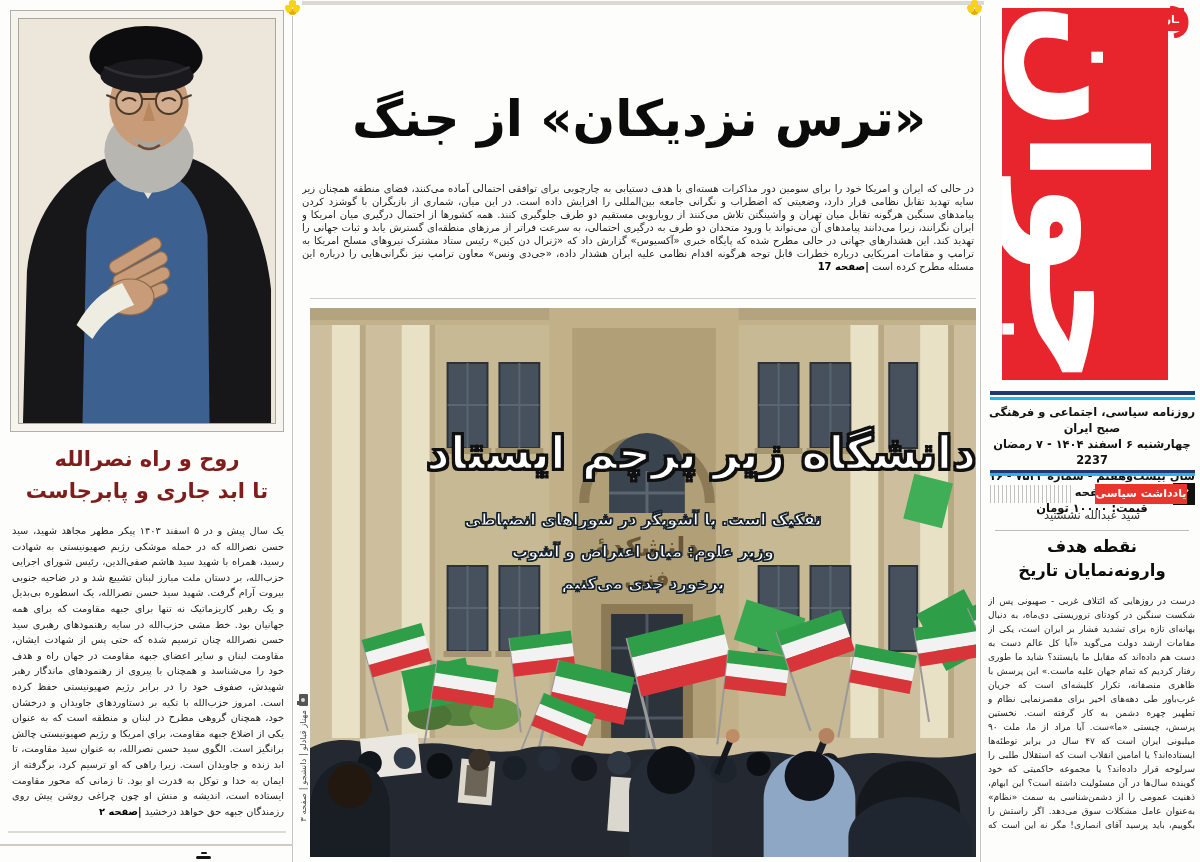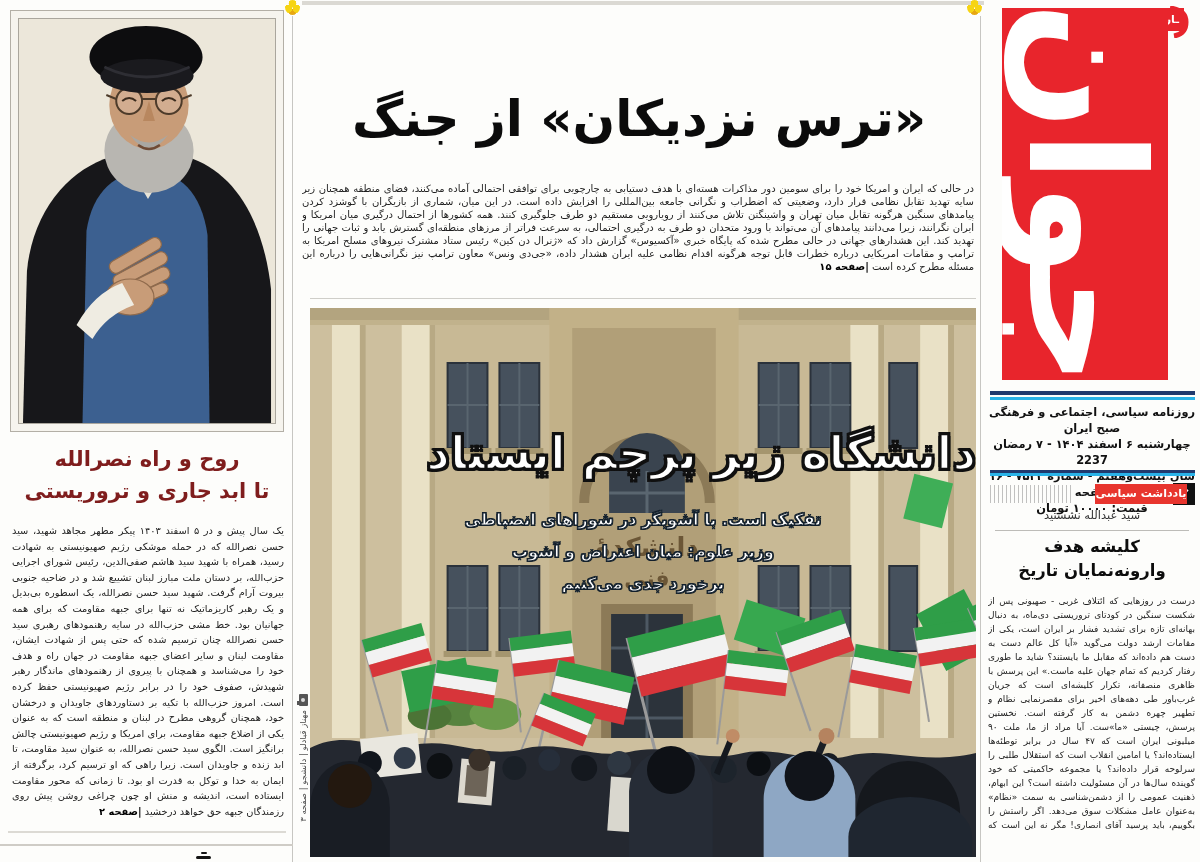--- a/index.html
+++ b/index.html
@@ -150,31 +150,31 @@
   <div class="abs hline hl-cyan2"></div>
 
   <div class="abs badge-row">
     <span class="badge-icon">↙</span>
     <span class="badge-red">یادداشت سیاسی</span>
     <span class="barcode"></span>
   </div>
 
   <div class="abs note-author">سید عبدالله نشستید</div>
   <div class="abs note-hr"></div>
-  <div class="abs note-title note-title-1">کلیشه هدف</div>
+  <div class="abs note-title note-title-1">نقطه هدف</div>
   <div class="abs note-title note-title-2">وارونه‌نمایان تاریخ</div>
   <div class="abs note-body">
     <span>درست در روزهایی که ائتلاف غربی - صهیونی پس از شکست سنگین در کودتای تروریستی دی‌ماه، به دنبال بهانه‌ای تازه برای تشدید فشار بر ایران است، یکی از مقامات ارشد دولت می‌گوید «آیا کل عالم دست به دست هم داده‌اند که مقابل ما بایستند؟ شاید ما طوری رفتار کردیم که تمام جهان علیه ماست.» این پرسش با ظاهری منصفانه، تکرار کلیشه‌ای است که جریان غرب‌باور طی دهه‌های اخیر برای مقصرنمایی نظام و تطهیر چهره دشمن به کار گرفته است. نخستین پرسش، چیستی «ما»ست. آیا مراد از ما، ملت ۹۰ میلیونی ایران است که ۴۷ سال در برابر توطئه‌ها ایستاده‌اند؟ یا امامین انقلاب است که استقلال طلبی را سرلوحه قرار داده‌اند؟ یا مجموعه حاکمیتی که خود گوینده سال‌ها در آن مسئولیت داشته است؟ این ابهام، ذهنیت عمومی را از دشمن‌شناسی به سمت «نظام» به‌عنوان عامل مشکلات سوق می‌دهد. اگر راستش را بگوییم، باید پرسید آقای انصاری! مگر نه این است که شما و همفکرانتان با شعار «تعامل با جهان» چند بار پای میز مذاکره با غرب نشستید و هر بار با دستاوردهای خسارت بار چون «برجام» بازگشتید؟</span>
     
   </div>
 
   <div class="abs headline headline-2">«ترس نزدیکان» از جنگ</div>
   <div class="abs lead-body">
     <span>در حالی که ایران و امریکا خود را برای سومین دور مذاکرات هسته‌ای با هدف دستیابی به چارچوبی برای توافقی احتمالی آماده می‌کنند، فضای منطقه همچنان زیر سایه تهدید تقابل نظامی قرار دارد، وضعیتی که اضطراب و نگرانی جامعه بین‌المللی را افزایش داده است. در این میان، شماری از بازیگران با گوشزد کردن پیامدهای سنگین هرگونه تقابل میان تهران و واشینگتن تلاش می‌کنند از رویارویی مستقیم دو طرف جلوگیری کنند. همه کشورها از احتمال درگیری میان امریکا و ایران نگرانند، زیرا می‌دانند پیامدهای آن می‌تواند با ورود متحدان دو طرف به درگیری احتمالی، به سرعت فراتر از مرزهای منطقه‌ای گسترش یابد و ثبات جهانی را تهدید کند. این هشدارهای جهانی در حالی مطرح شده که پایگاه خبری «آکسیوس» گزارش داد که «ژنرال دن کین» رئیس ستاد مشترک نیروهای مسلح امریکا به ترامپ و مقامات امریکایی درباره خطرات قابل توجه هرگونه اقدام نظامی علیه ایران هشدار داده، «جی‌دی ونس» معاون ترامپ نیز نگرانی‌هایی را درباره این مسئله مطرح کرده است</span>
-    <span class="pageref">|صفحه ۱۵</span>
+    <span class="pageref">|صفحه 17</span>
   </div>
   <div class="abs center-hr"></div>
 
   <div class="abs photo-wrap">
     <svg viewBox="0 0 668 549" preserveAspectRatio="none">
 
       <rect width="668" height="430" fill="#cdbf9e"></rect>
       <rect y="0" width="668" height="12" fill="#b3a47f"></rect>
       <rect y="12" width="668" height="5" fill="#c1b28c"></rect>
       <rect x="126" y="17" width="114" height="413" fill="#c8b995"></rect>
@@ -350,21 +350,21 @@
           <rect x="96" y="258" width="58" height="13" rx="6" transform="rotate(-26 125 264)"></rect>
           <rect x="100" y="272" width="52" height="12" rx="6" transform="rotate(-24 126 278)"></rect>
           <ellipse cx="112" cy="278" rx="24" ry="18"></ellipse>
         </g>
         <path d="M58,306 q18,-32 46,-42 l12,22 q-28,10 -42,34 z" fill="#efece2"></path>
       </svg>
     </div>
   </div>
 
   <div class="abs nasr-title nasr-title-1">روح و راه نصرالله</div>
-  <div class="abs nasr-title nasr-title-2">تا ابد جاری و تروریستی</div>
+  <div class="abs nasr-title nasr-title-2">تا ابد جاری و پابرجاست</div>
   <div class="abs nasr-body">
     <span>یک سال پیش و در ۵ اسفند ۱۴۰۳ پیکر مطهر مجاهد شهید، سید حسن نصرالله که در حمله موشکی رژیم صهیونیستی به شهادت رسید، همراه با شهید سید هاشم صفی‌الدین، رئیس شورای اجرایی حزب‌الله، بر دستان ملت مبارز لبنان تشییع شد و در ضاحیه جنوبی بیروت آرام گرفت. شهید سید حسن نصرالله، یک اسطوره بی‌بدیل و یک رهبر کاریزماتیک نه تنها برای جبهه مقاومت که برای همه جهانیان بود. خط مشی حزب‌الله در سایه رهنمودهای رهبری سید حسن نصرالله چنان ترسیم شده که حتی پس از شهادت ایشان، مقاومت لبنان و سایر اعضای جبهه مقاومت در جهان راه و هدف خود را می‌شناسد و همچنان با پیروی از رهنمودهای ماندگار رهبر شهیدش، صفوف خود را در برابر رژیم صهیونیستی حفظ کرده است. امروز حزب‌الله با تکیه بر دستاوردهای جاویدان و درخشان خود، همچنان گروهی مطرح در لبنان و منطقه است که به عنوان یکی از اضلاع جبهه مقاومت، برای امریکا و رژیم صهیونیستی چالش برانگیز است. الگوی سید حسن نصرالله، به عنوان سید مقاومت، تا ابد زنده و جاویدان است. زیرا راهی که او ترسیم کرد، برگرفته از ایمان به خدا و توکل به قدرت او بود. تا زمانی که محور مقاومت ایستاده است، اندیشه و منش او چون چراغی روشن پیش روی رزمندگان جبهه حق خواهد درخشید</span>
     <span class="pageref">|صفحه ۲</span>
   </div>
 
   <div class="abs bot-line-a"></div>
   <div class="abs bot-line-b"></div>
   <div class="abs frag-glyph">
       <i class="f1"></i>
       <i class="f2"></i>

